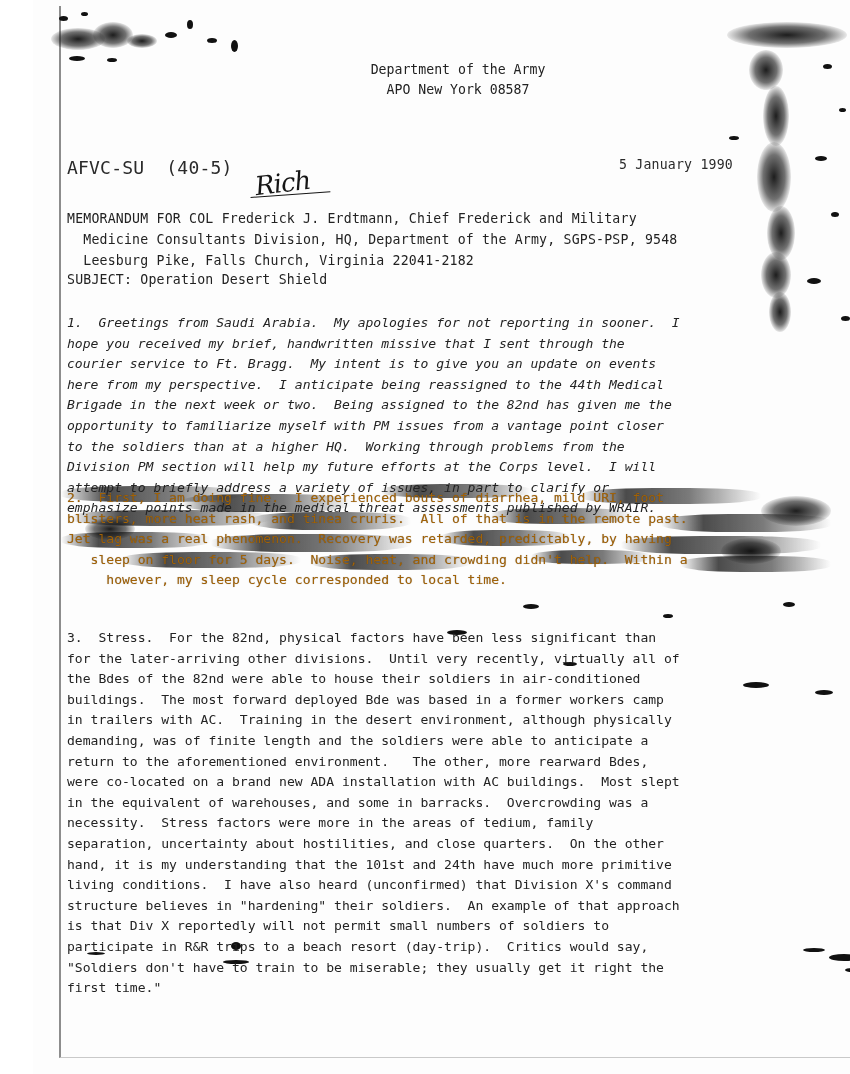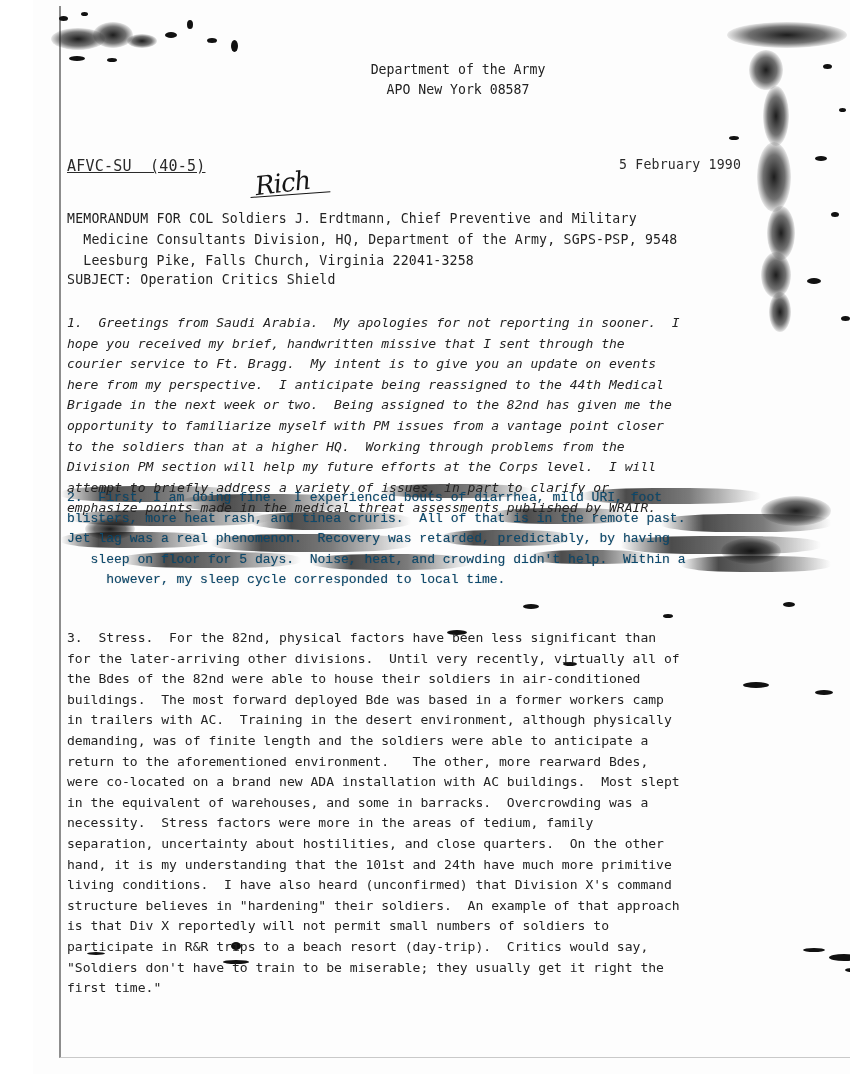--- a/index.html
+++ b/index.html
@@ -54,23 +54,22 @@
     text-align: center;
     font-size: 13.2px;
     line-height: 20px;
     color: #222;
   }
   #letterhead div { white-space: pre; }
 
   #file-ref {
     left: 34px;
     top: 157px;
-    font-size: 15px;
+    font-size: 18px;
     color: #2a2a2a;
-    text-decoration: underline;
   }
   #doc-date {
     left: 586px;
     top: 157px;
     font-size: 13.2px;
     color: #2a2a2a;
   }
 
   
   #signature {
@@ -111,21 +110,21 @@
 
   .para {
     position: absolute;
     left: 34px;
     white-space: pre;
     font-size: 13.05px;
     line-height: 20.6px;
     color: #232323;
   }
   #para1 { top: 313px; font-style: italic; }
-  #para2 { top: 488px; color: #0c4a6e; font-family: Liberation Mono, monospace; }
+  #para2 { top: 488px; color: #a16207; }
   #para3 { top: 628px; }
 
   
   #para2 { text-shadow: 0 0 1px rgba(0,0,0,0.35); }
 
   
   .smudge {
     position: absolute;
     pointer-events: none;
     background: #111;
@@ -234,29 +233,29 @@
     <div class="smudge" style="left:766px; top:24px; width:30px; height:7px;"></div>
     <div class="smudge" style="left:782px; top:38px; width:14px; height:4px;"></div>
   </div>
 
   <div id="letterhead">
     <div>Department of the Army</div>
     <div>APO New York 08587</div>
   </div>
 
   <div class="doc-text" id="file-ref">AFVC-SU  (40-5)</div>
-  <div class="doc-text" id="doc-date">5 February 1990</div>
+  <div class="doc-text" id="doc-date">5 January 1990</div>
 
   <div id="signature">Rich</div>
 
-  <div class="doc-text" id="memo-block"><span>MEMORANDUM FOR COL Soldiers J. Erdtmann, Chief Preventive and Military</span>
+  <div class="doc-text" id="memo-block"><span>MEMORANDUM FOR COL Frederick J. Erdtmann, Chief Frederick and Military</span>
 <span>  Medicine Consultants Division, HQ, Department of the Army, SGPS-PSP, 9548</span>
-<span>  Leesburg Pike, Falls Church, Virginia 22041-3258</span></div>
-
-  <div class="doc-text" id="subject-line">SUBJECT: Operation Critics Shield</div>
+<span>  Leesburg Pike, Falls Church, Virginia 22041-2182</span></div>
+
+  <div class="doc-text" id="subject-line">SUBJECT: Operation Desert Shield</div>
 
   <div class="para" id="para1">1.  Greetings from Saudi Arabia.  My apologies for not reporting in sooner.  I
 hope you received my brief, handwritten missive that I sent through the
 courier service to Ft. Bragg.  My intent is to give you an update on events
 here from my perspective.  I anticipate being reassigned to the 44th Medical
 Brigade in the next week or two.  Being assigned to the 82nd has given me the
 opportunity to familiarize myself with PM issues from a vantage point closer
 to the soldiers than at a higher HQ.  Working through problems from the
 Division PM section will help my future efforts at the Corps level.  I will
 attempt to briefly address a variety of issues, in part to clarify or

